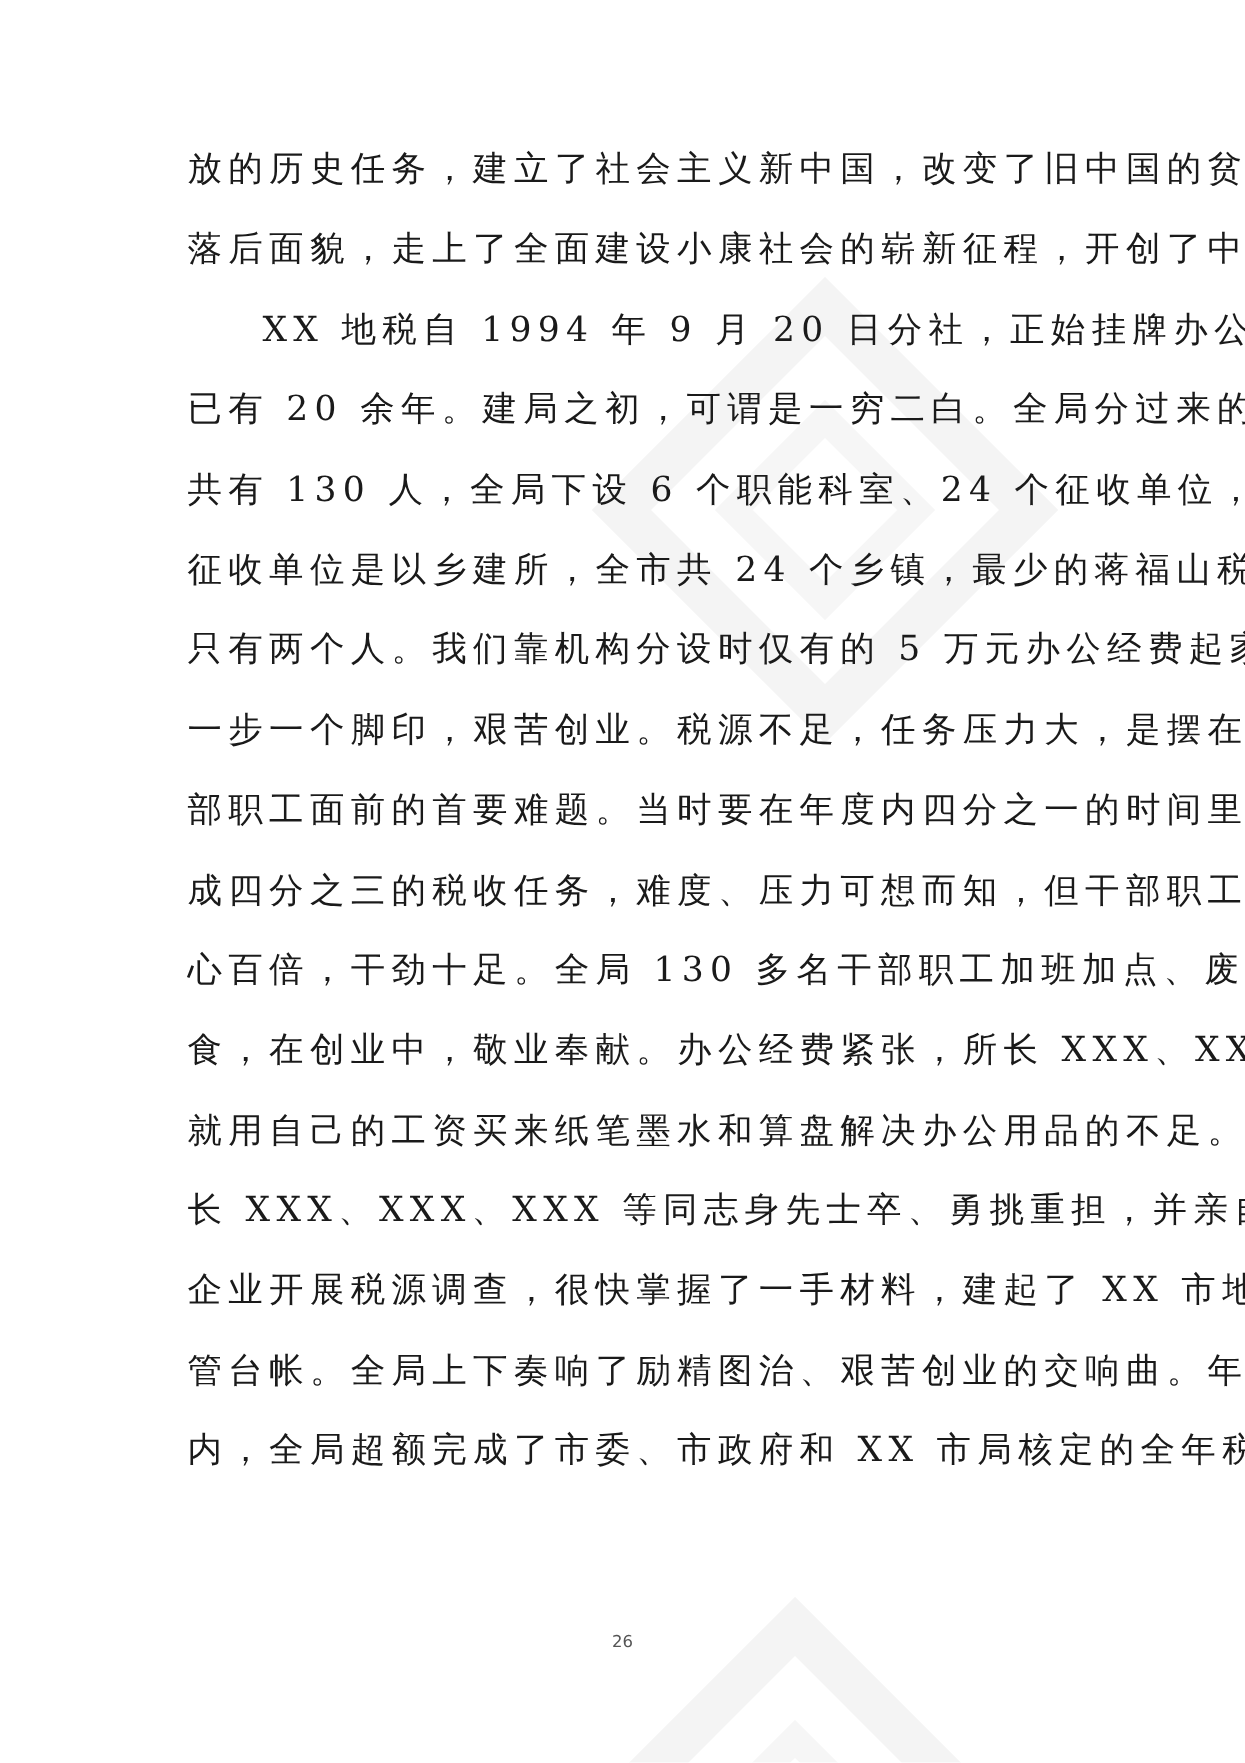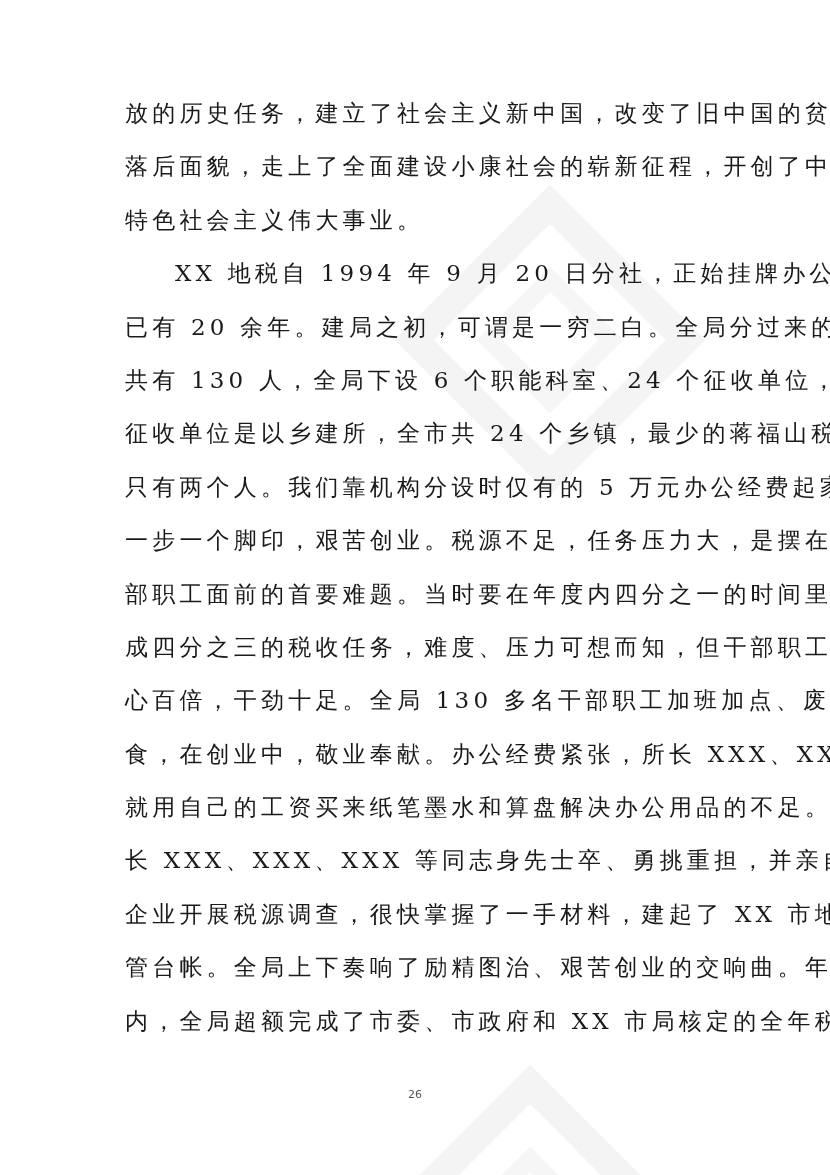--- a/index.html
+++ b/index.html
@@ -74,21 +74,20 @@
       <div class="wm-inner"></div>
     </div>
   <div class="watermark wm2">
       <div class="wm-inner"></div>
     </div>
 
   <div class="body-text">
 
     <div class="line">放的历史任务，建立了社会主义新中国，改变了旧中国的贫穷</div>
     <div class="line">落后面貌，走上了全面建设小康社会的崭新征程，开创了中国</div>
-    <div class="line">特色社会主义伟大事业。</div>
 
     <div class="line indent">XX 地税自 1994 年 9 月 20 日分社，正始挂牌办公到现在，</div>
     <div class="line">已有 20 余年。建局之初，可谓是一穷二白。全局分过来的人员</div>
     <div class="line">共有 130 人，全局下设 6 个职能科室、24 个征收单位，当时的</div>
     <div class="line">征收单位是以乡建所，全市共 24 个乡镇，最少的蒋福山税务所</div>
     <div class="line">只有两个人。我们靠机构分设时仅有的 5 万元办公经费起家，</div>
     <div class="line">一步一个脚印，艰苦创业。税源不足，任务压力大，是摆在干</div>
     <div class="line">部职工面前的首要难题。当时要在年度内四分之一的时间里完</div>
     <div class="line">成四分之三的税收任务，难度、压力可想而知，但干部职工信</div>
     <div class="line">心百倍，干劲十足。全局 130 多名干部职工加班加点、废寝忘</div>

